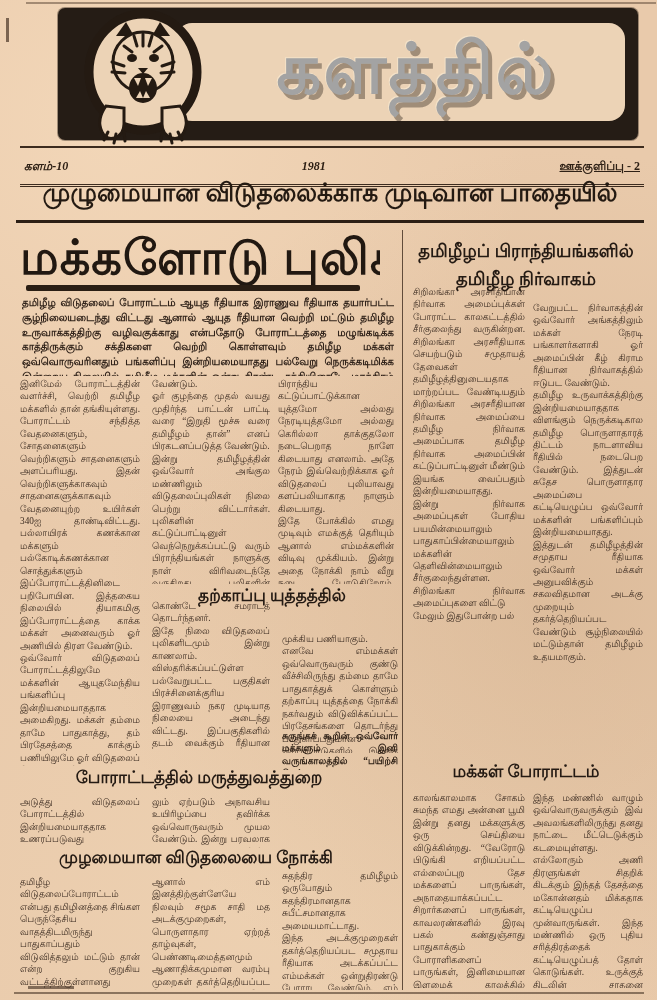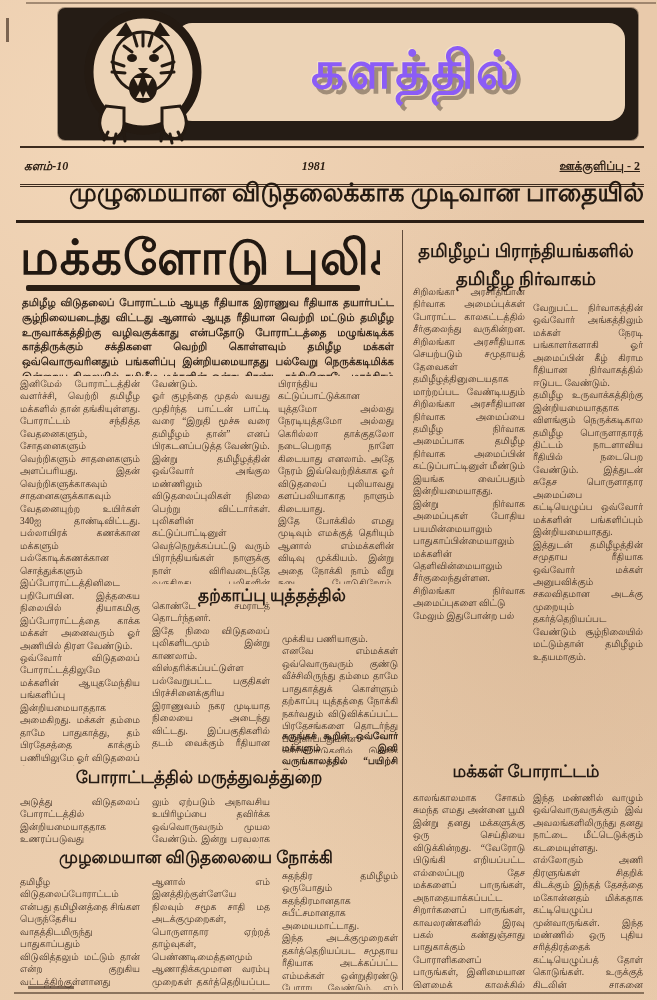--- a/index.html
+++ b/index.html
@@ -10,33 +10,33 @@
       radial-gradient(circle at 85% 60%, rgba(205,170,135,.45) 0%, rgba(205,170,135,0) 55%),
       radial-gradient(circle at 40% 90%, rgba(240,214,182,.5) 0%, rgba(240,214,182,0) 45%),
       #e9caab;
     font-family:"Liberation Serif","DejaVu Serif",serif;color:#37281f;
   }
   .abs{position:absolute;}
   
   .masthead{left:58px;top:8px;width:580px;height:132px;background:#251c15;border-radius:7px;box-shadow:0 0 0 1px rgba(37,28,21,.4);}
   .mast-panel{position:absolute;left:118px;top:15px;right:13px;bottom:19px;background:#ecd3b6;border-radius:16px;}
   .mast-title{position:absolute;left:150px;top:22px;right:14px;bottom:22px;display:flex;align-items:center;justify-content:center;
-    font-size:52px;font-weight:bold;color:#8b5cf6;letter-spacing:2px;
+    font-size:70px;font-weight:bold;color:#a3a3a3;letter-spacing:2px;
     text-shadow:4px 5px 0 rgba(36,26,18,.38), -1px -1px 0 #f4e2c8;}
   .tiger{position:absolute;left:14px;top:2px;width:142px;height:138px;}
   
   .dateline{left:20px;top:146px;width:624px;height:27px;border-top:2px solid #3c2b1e;border-bottom:3px double #3c2b1e;
     display:flex;justify-content:space-between;align-items:center;padding:18px 4px;box-sizing:border-box;
     font-size:12px;font-weight:bold;color:#2e2015;}
   .dateline .year{font-style:italic;font-weight:bold;}
   .dateline .edition{text-decoration:underline;}
   .dateline .issue{font-style:italic;}
   
   .kicker{left:16px;top:179px;width:628px;height:44px;font-size:25px;font-weight:bold;color:#241a12;
-    text-align:right;border-bottom:3px solid #2c1f15;padding-bottom:16px;box-sizing:border-box;white-space:nowrap;overflow:hidden;}
+    text-align:center;border-bottom:3px solid #2c1f15;padding-bottom:16px;box-sizing:border-box;white-space:nowrap;overflow:hidden;}
   
   .lead{left:20px;top:230px;width:378px;height:760px;}
   .lead-h1{position:absolute;left:0;top:0;width:360px;font-size:48px;font-weight:bold;color:#211811;letter-spacing:1px;white-space:nowrap;overflow:hidden;}
   .lead-bar{position:absolute;left:6px;top:55px;width:334px;height:6px;background:#2a1e14;border-radius:2px;}
   .lead-intro{position:absolute;left:2px;top:66px;width:372px;height:80px;font-size:10.4px;font-weight:bold;line-height:1.42;text-align:justify;overflow:hidden;color:#31231a;}
   .col{position:absolute;font-size:9.3px;line-height:1.34;text-align:justify;white-space:pre-line;overflow:hidden;color:#3b2b20;}
   .sec-h{position:absolute;font-weight:bold;font-size:17px;color:#241a13;text-align:center;white-space:nowrap;overflow:hidden;}
   .quote{font-weight:bold;color:#2a1d13;}
   
   .side{left:402px;top:230px;width:246px;height:760px;border-left:1.5px solid rgba(62,44,30,.8);}

